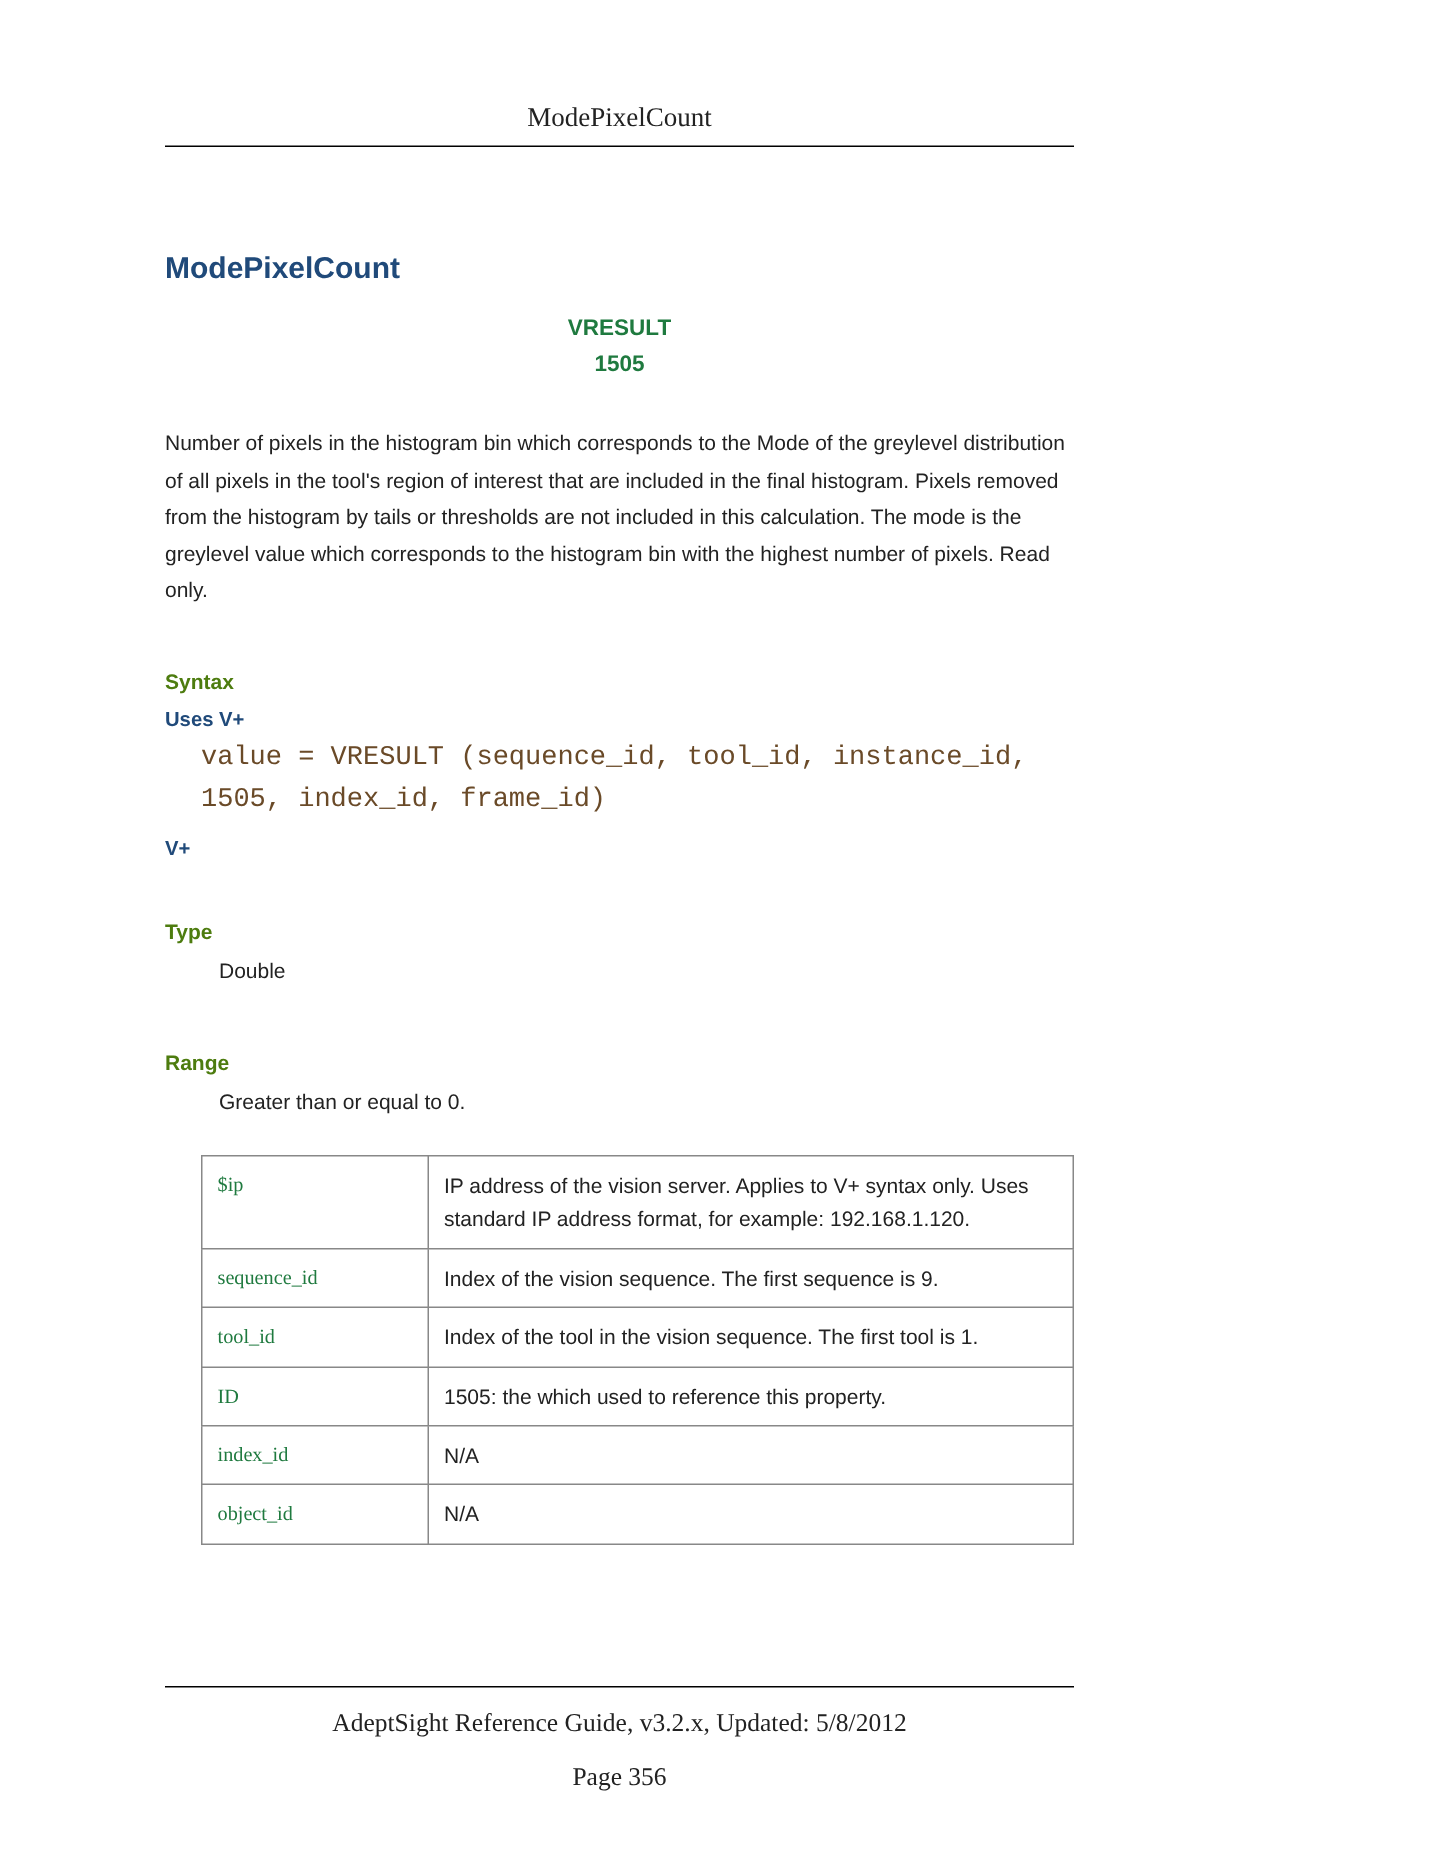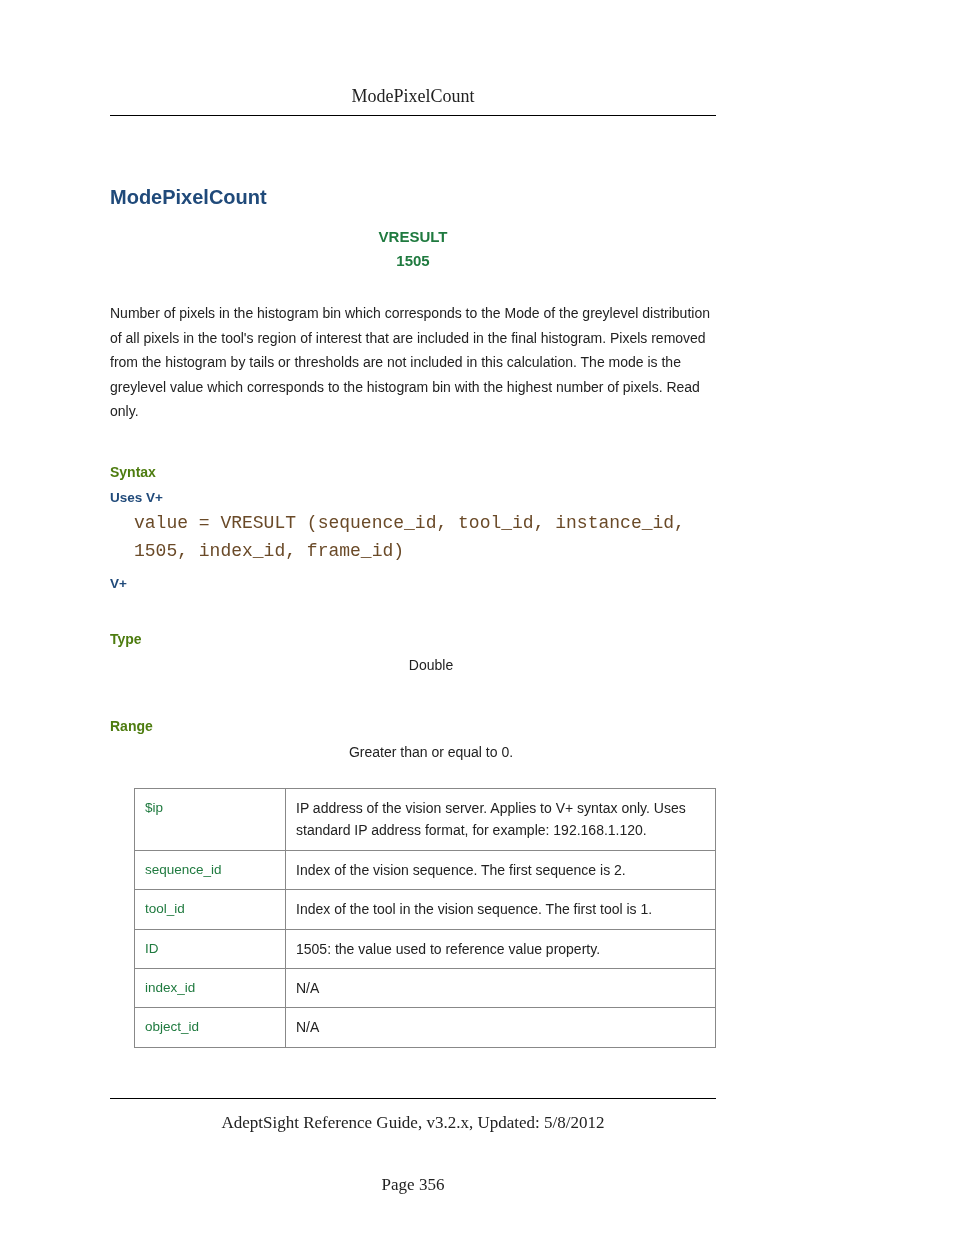--- a/index.html
+++ b/index.html
@@ -7,21 +7,21 @@
     padding: 0;
     font-family: Verdana, Geneva, sans-serif;
     font-size: 14px;
     color: #222;
     background: #fff;
   }
   .page {
     width: 826px;
     min-height: 1235px;
     box-sizing: border-box;
-    padding: 86px 110px 40px 110px;
+    padding: 68px 110px 40px 110px;
     position: relative;
   }
   .running-head {
     font-family: "Times New Roman", serif;
     font-size: 18px;
     text-align: center;
     padding-bottom: 8px;
     border-bottom: 1.5px solid #000;
     margin-bottom: 70px;
   }
@@ -65,58 +65,57 @@
     font-family: "Courier New", monospace;
     color: #6a4a28;
     font-size: 18px;
     margin-left: 24px;
     line-height: 1.6;
   }
   .indent {
     margin-left: 36px;
     margin-top: 6px;
     line-height: 1.75;
-    text-align: center;
   }
   table.params {
     border-collapse: collapse;
     width: 96%;
     margin-left: 24px;
     margin-top: 24px;
   }
   table.params td {
     border: 1px solid #888;
     padding: 8px 10px;
     vertical-align: top;
     font-size: 14px;
     line-height: 1.6;
   }
   table.params td.name {
     width: 130px;
-    font-family: Liberation Sans, sans-serif;
+    font-family: Liberation Serif, serif;
     color: #1f7a3f;
     font-size: 13.5px;
   }
   .footer {
     position: absolute;
     bottom: 40px;
     left: 110px;
     right: 110px;
     border-top: 1.5px solid #000;
     text-align: center;
     font-family: "Times New Roman", serif;
     font-size: 17px;
     padding-top: 14px;
   }
   .footer .ver { }
   .pagenum {
     text-align: center;
     font-family: "Times New Roman", serif;
     font-size: 17px;
-    margin-top: 42px;
+    margin-top: 16px;
   }
 </style>
 </head>
 <body>
 
 <div class="page">
 
   <div class="running-head">ModePixelCount</div>
 
   <div class="head-row">
@@ -144,29 +143,29 @@
 
 
   <table class="params">
     <tbody>
       <tr>
         <td class="name">$ip</td>
         <td>IP address of the vision server. Applies to V+ syntax only. Uses standard IP address format, for example: 192.168.1.120.</td>
       </tr>
       <tr>
         <td class="name">sequence_id</td>
-        <td>Index of the vision sequence. The first sequence is 2.</td>
+        <td>Index of the vision sequence. The first sequence is 9.</td>
       </tr>
       <tr>
         <td class="name">tool_id</td>
         <td>Index of the tool in the vision sequence. The first tool is 1.</td>
       </tr>
       <tr>
         <td class="name">ID</td>
-        <td>1505: the value used to reference value property.</td>
+        <td>1505: the which used to reference this property.</td>
       </tr>
       <tr>
         <td class="name">index_id</td>
         <td>N/A</td>
       </tr>
       <tr>
         <td class="name">object_id</td>
         <td>N/A</td>
       </tr>
     </tbody>

